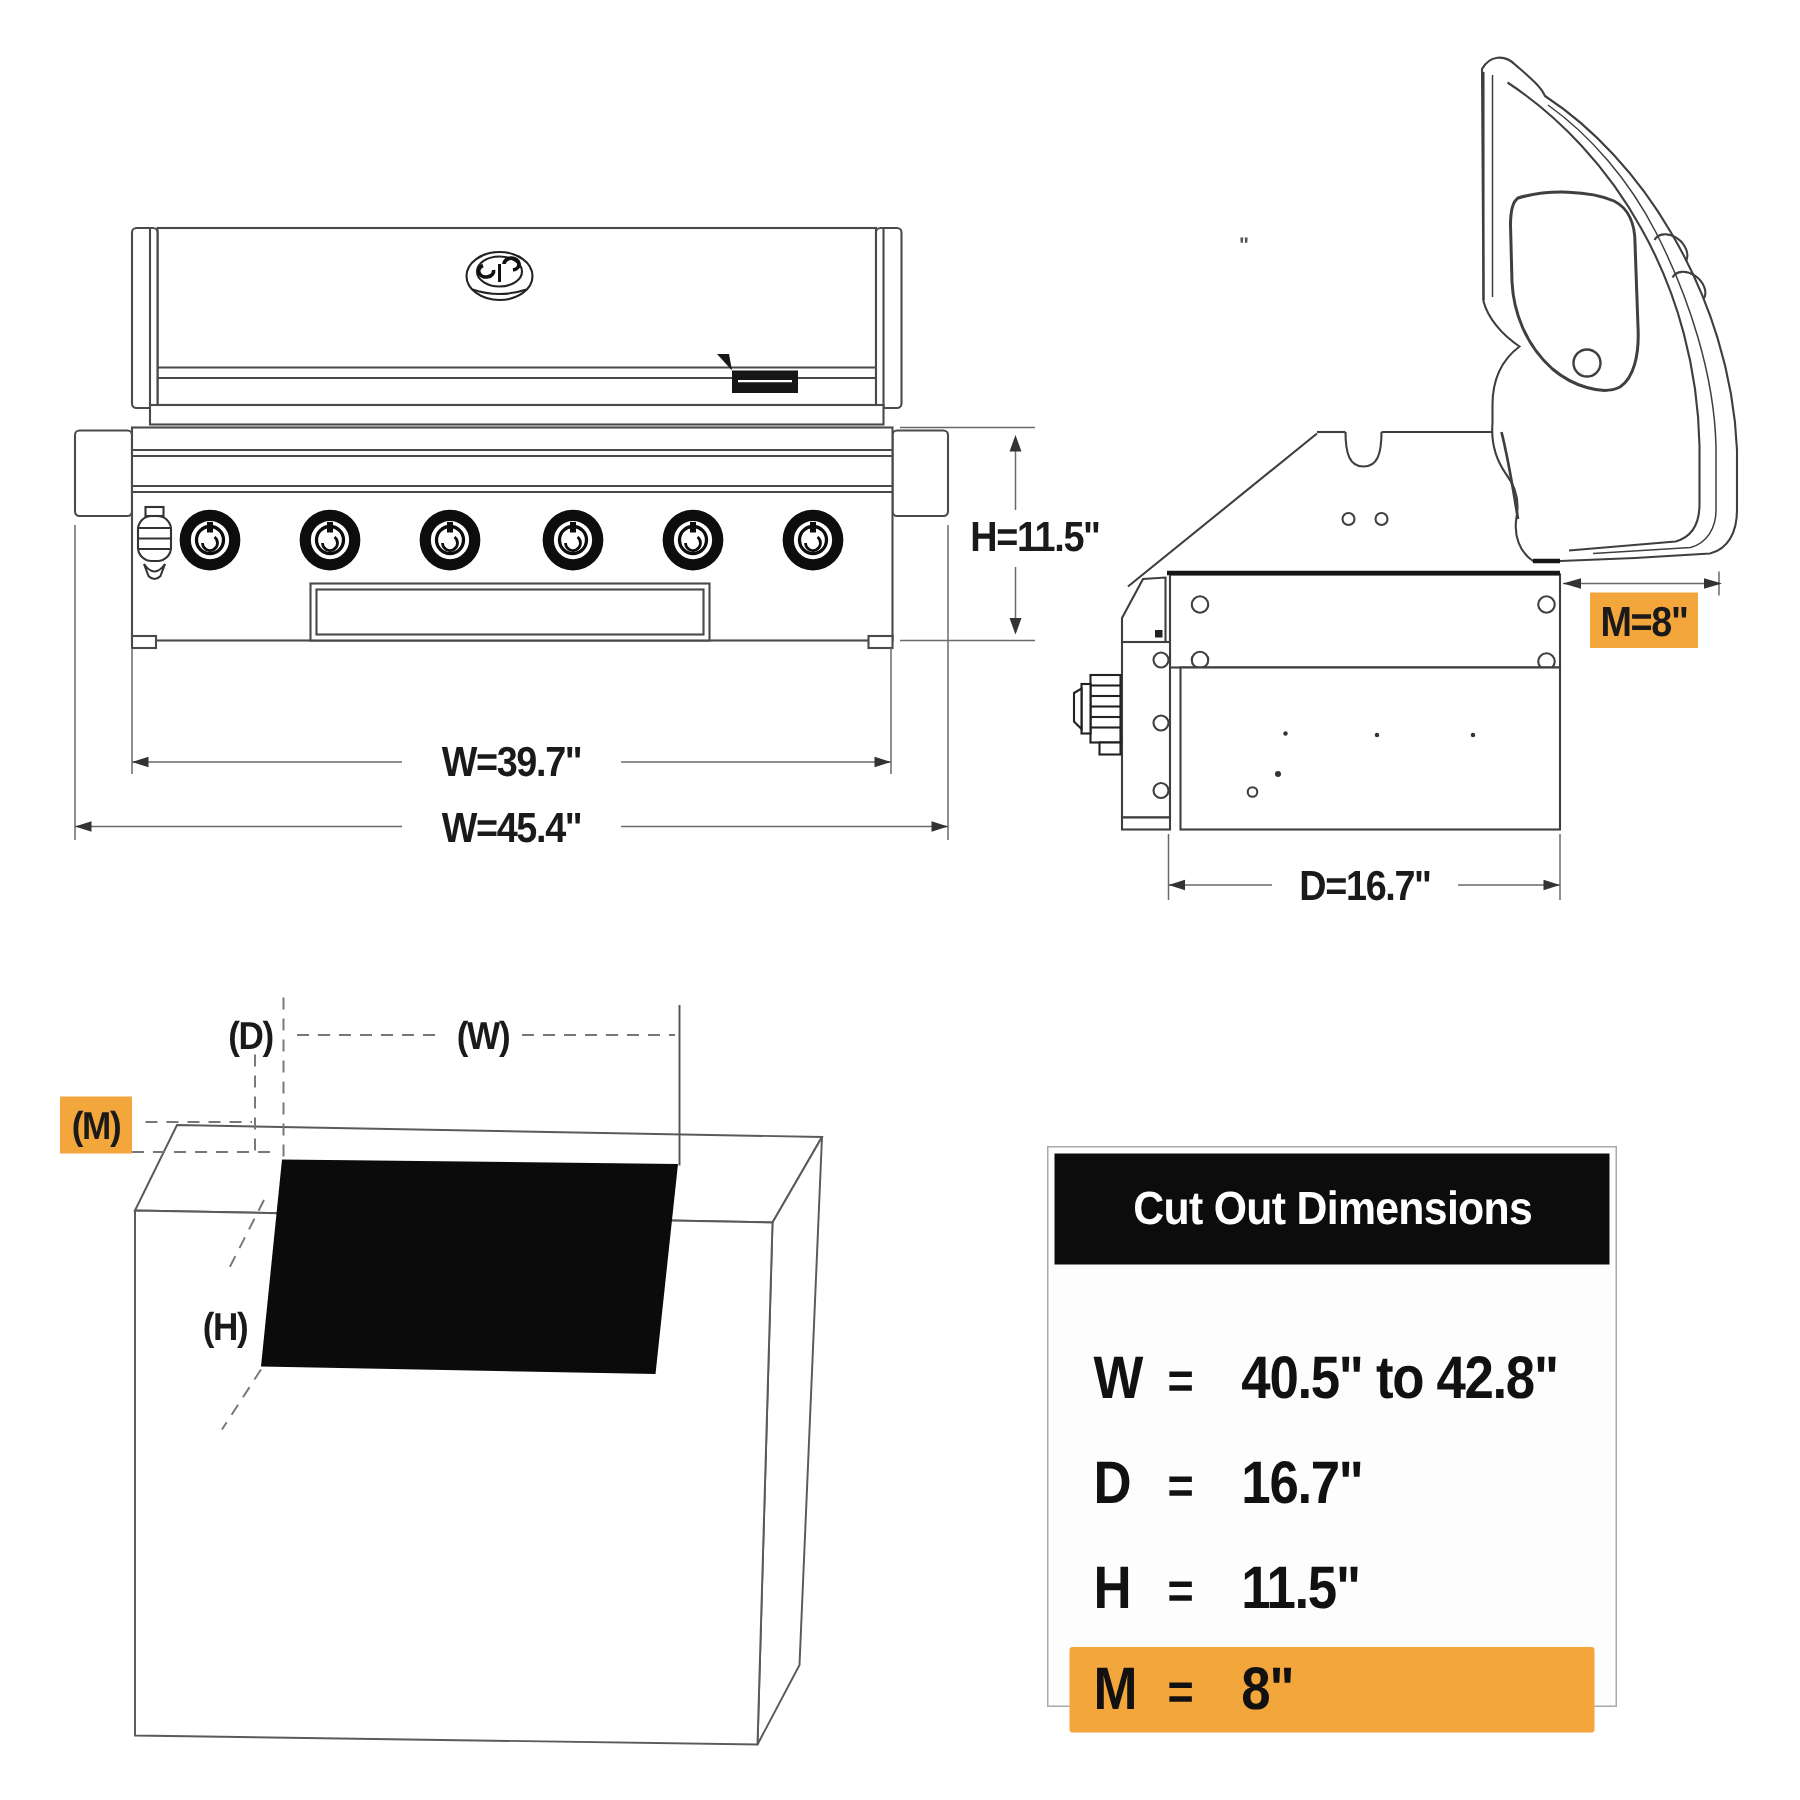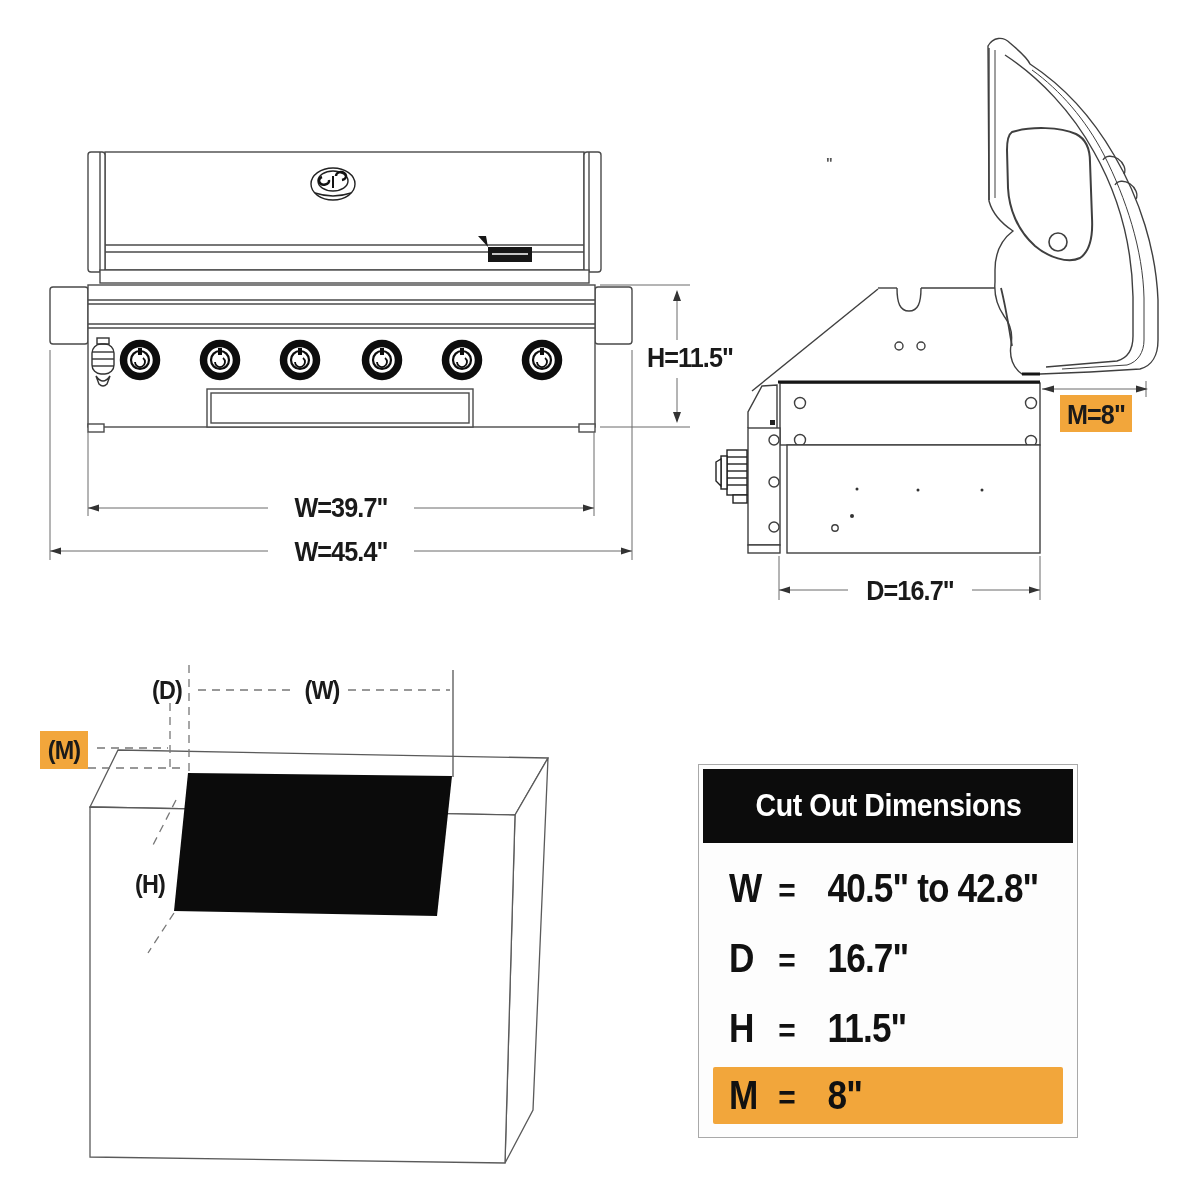--- a/index.html
+++ b/index.html
@@ -7,21 +7,21 @@
           font-family:"Liberation Sans", sans-serif;}
   svg{position:absolute;left:0;top:0;}
   svg text{font-family:"Liberation Sans", sans-serif;font-weight:bold;fill:#1a1a1a;}
   .dim-text{font-size:28px;letter-spacing:-1px;}
   .iso-text{font-size:26px;letter-spacing:-1px;}
   .stray{font-size:14px;fill:#555;}
 
   
   .cutout-table{position:absolute;left:698px;top:764px;width:380px;height:374px;
     background:#fdfdfd;border:1.5px solid #a9a9a9;box-sizing:border-box;
-    display:flex;flex-direction:column;}
+    display:flex;flex-direction:column;gap:31px;}
   .ct-header{height:74px;margin:4px 4px 0 4px;background:#0c0c0c;color:#ffffff;
     display:flex;align-items:center;justify-content:center;flex:0 0 auto;}
   .ct-header .ct-title{font-weight:bold;font-size:31px;letter-spacing:-0.5px;
     transform:scaleX(0.92);white-space:nowrap;}
   .ct-rows{flex:1;display:flex;flex-direction:column;padding-top:10px;}
   .trow{display:flex;align-items:center;height:70px;padding-left:30px;flex:0 0 auto;}
   .trow-inner{display:flex;align-items:baseline;transform:scaleX(0.88);
     transform-origin:left center;font-weight:bold;font-size:40px;color:#111;
     letter-spacing:-1px;white-space:nowrap;}
   .tkey{width:56px;}

